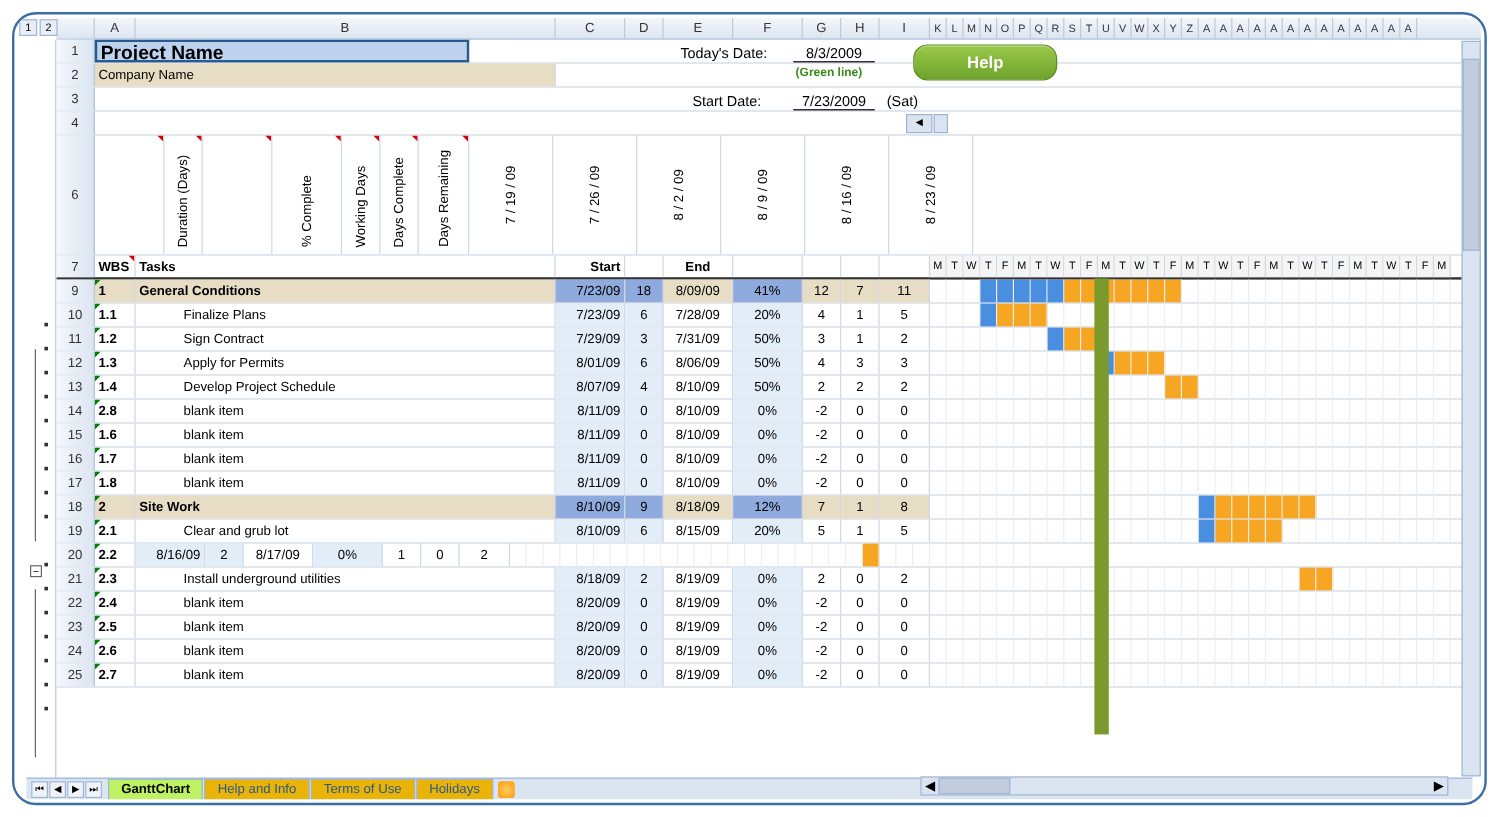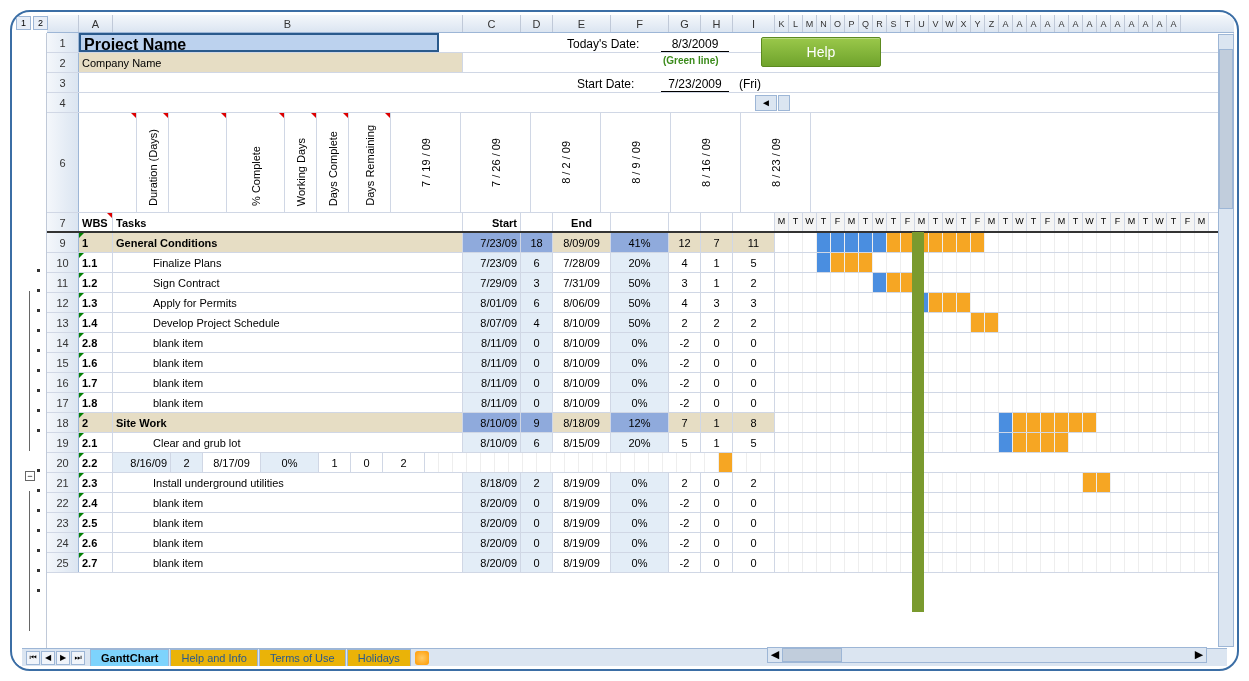--- a/index.html
+++ b/index.html
@@ -46,21 +46,21 @@
 
 .row6 { display: flex; height: 100px; border-bottom: 1px solid #d0d7e5; }
 .row6 .c { display: flex; align-items: flex-end; justify-content: center; }
 .vlabel { writing-mode: vertical-rl; transform: rotate(180deg); font-size: 11px; padding: 4px 0; }
 
 
 .cmt { position: relative; }
 .cmt::after { content: ''; position: absolute; top: 0; right: 0; border-left: 5px solid transparent; border-top: 5px solid #d00; }
 .grn-tri { position: relative; font-weight: bold; }
 .grn-tri::before { content: ''; position: absolute; top: 0; left: 0; border-right: 5px solid transparent; border-top: 5px solid #008000; }
-.help-btn, .cust-btn { position: absolute; top: 71px; height: 30px; border-radius: 2px; background: linear-gradient(#9ac84a,#6fa32c); color: #fff; font-weight: normal; border: 1px solid #5c8a1f; font-size: 14px; display: flex; align-items: center; justify-content: center; cursor: pointer; pointer-events: auto; box-shadow: inset 0 1px 0 rgba(255,255,255,.3); }
+.help-btn, .cust-btn { position: absolute; top: 71px; height: 30px; border-radius: 12px; background: linear-gradient(#9ac84a,#6fa32c); color: #fff; font-weight: bold; border: 1px solid #5c8a1f; font-size: 14px; display: flex; align-items: center; justify-content: center; cursor: pointer; pointer-events: auto; box-shadow: inset 0 1px 0 rgba(255,255,255,.3); }
 .help-btn { left: 768px; width: 120px; }
 .cust-btn { left: 914px; width: 200px; }
 
 .label-txt { position: absolute; font-size: 12px; pointer-events: auto; }
 .green-note { color: #3a8a1a; font-size: 10px; font-weight: bold; }
 .underline-box { border-bottom: 1px solid #000; }
 .date-col { width: 70px; border-right: 1px solid #d0d7e5; display: flex; align-items: center; justify-content: center; position: relative; }
 .date-col .vlabel { font-size: 11px; }
 .dow { width: 14px; border-right: 1px solid #d0d7e5; text-align: center; font-size: 9px; line-height: 16px; background: #f4f4f4; }
 
@@ -70,21 +70,21 @@
 .bar-orange { background: #f6a623; }
 .today-line { position: absolute; width: 12px; background: #7a9a2e; top: 0; bottom: 0; z-index: 2; }
 
 .nav-scroll { position: absolute; left: 762px; top: 120px; display: flex; gap: 1px; pointer-events: auto; }
 .nav-scroll span { border: 1px solid #9db6d6; background: #dbe5f1; padding: 0 5px; font-size: 10px; cursor: pointer; height: 16px; line-height: 14px; }
 
 .tabs { position: absolute; bottom: 3px; left: 10px; right: 10px; height: 18px; display: flex; align-items: center; background: #dbe5f1; font-size: 11px; border-top: 1px solid #9db6d6; }
 .tab-nav { display: flex; gap: 1px; padding: 0 4px; }
 .tab-nav span { width: 14px; height: 14px; border: 1px solid #9db6d6; background: #f0f4fa; display: flex; align-items: center; justify-content: center; cursor: pointer; font-size: 8px; }
 .tab { padding: 2px 10px; border: 1px solid #9db6d6; border-bottom: none; background: #eab308; margin-left: 1px; cursor: pointer; color: #2a5a8c; position: relative; }
-.tab.active { background: #7dd3fc; font-weight: bold; color: #000; }
+.tab.active { background: #bef264; font-weight: bold; color: #000; }
 .tab::before { content:''; }
 
 .scroll-h { position: absolute; bottom: 3px; right: 20px; width: 440px; height: 16px; background: #dbe5f1; border: 1px solid #9db6d6; }
 .scroll-h .thumb { position: absolute; left: 14px; width: 60px; height: 14px; background: #c1cddc; border: 1px solid #9db6d6; }
 .scroll-v { position: absolute; right: 3px; top: 22px; bottom: 22px; width: 16px; background: #dbe5f1; border: 1px solid #9db6d6; }
 .scroll-v .thumb { position: absolute; top: 14px; height: 160px; width: 14px; background: #c1cddc; border: 1px solid #9db6d6; }
 
 .outline-marks { position: absolute; left: 0; top: 0; width: 32px; }
 .om-dot { position: absolute; left: 22px; width: 3px; height: 3px; background: #333; }
 .om-line { position: absolute; left: 14px; width: 1px; background: #666; }
@@ -168,21 +168,21 @@
         <div class="om-dot" style="top: 496px;"></div>
         <div class="om-dot" style="top: 516px;"></div>
         <div class="om-dot" style="top: 536px;"></div>
         <div class="om-dot" style="top: 556px;"></div>
       </div>
 
 <div style="flex:1;position:relative;overflow:hidden;">
 
 <div class="row">
   <div class="rn">1</div>
-  <div class="c cA sel-cell" style="width:360px;border-right:1px solid #d0d7e5;">Project Name</div>
+  <div class="c cA sel-cell" style="width:312px;border-right:1px solid #d0d7e5;">Project Name</div>
   <div class="c" style="flex:1;"></div>
 </div>
 
 <div class="row">
   <div class="rn">2</div>
   <div class="c beige" style="width:384px;">Company Name</div>
   <div class="c" style="flex:1;"></div>
 </div>
 
 <div class="row">
@@ -1049,21 +1049,21 @@
               <div class="gday"></div>
             </div>
           </div>
         </div>
 
 <div class="label-txt" style="left:520px; top:4px;">Today's Date:</div>
 <div class="label-txt underline-box" style="left:614px; top:4px; width:68px; text-align:center;">8/3/2009</div>
 <div class="label-txt green-note" style="left:616px; top:22px;">(Green line)</div>
 <div class="label-txt" style="left:530px; top:44px;">Start Date:</div>
 <div class="label-txt underline-box" style="left:614px; top:44px; width:68px; text-align:center;">7/23/2009</div>
-<div class="label-txt" style="left:692px; top:44px;">(Fri)</div>
+<div class="label-txt" style="left:692px; top:44px;">(Sat)</div>
 
 <div class="help-btn" style="top:4px;left:714px;">Help</div>
 
 <div class="nav-scroll" style="top:62px;left:708px;">
   <span>◄</span>
   <span style="width:10px;">&nbsp;</span>
 </div>
 
 </div>
 </div>

